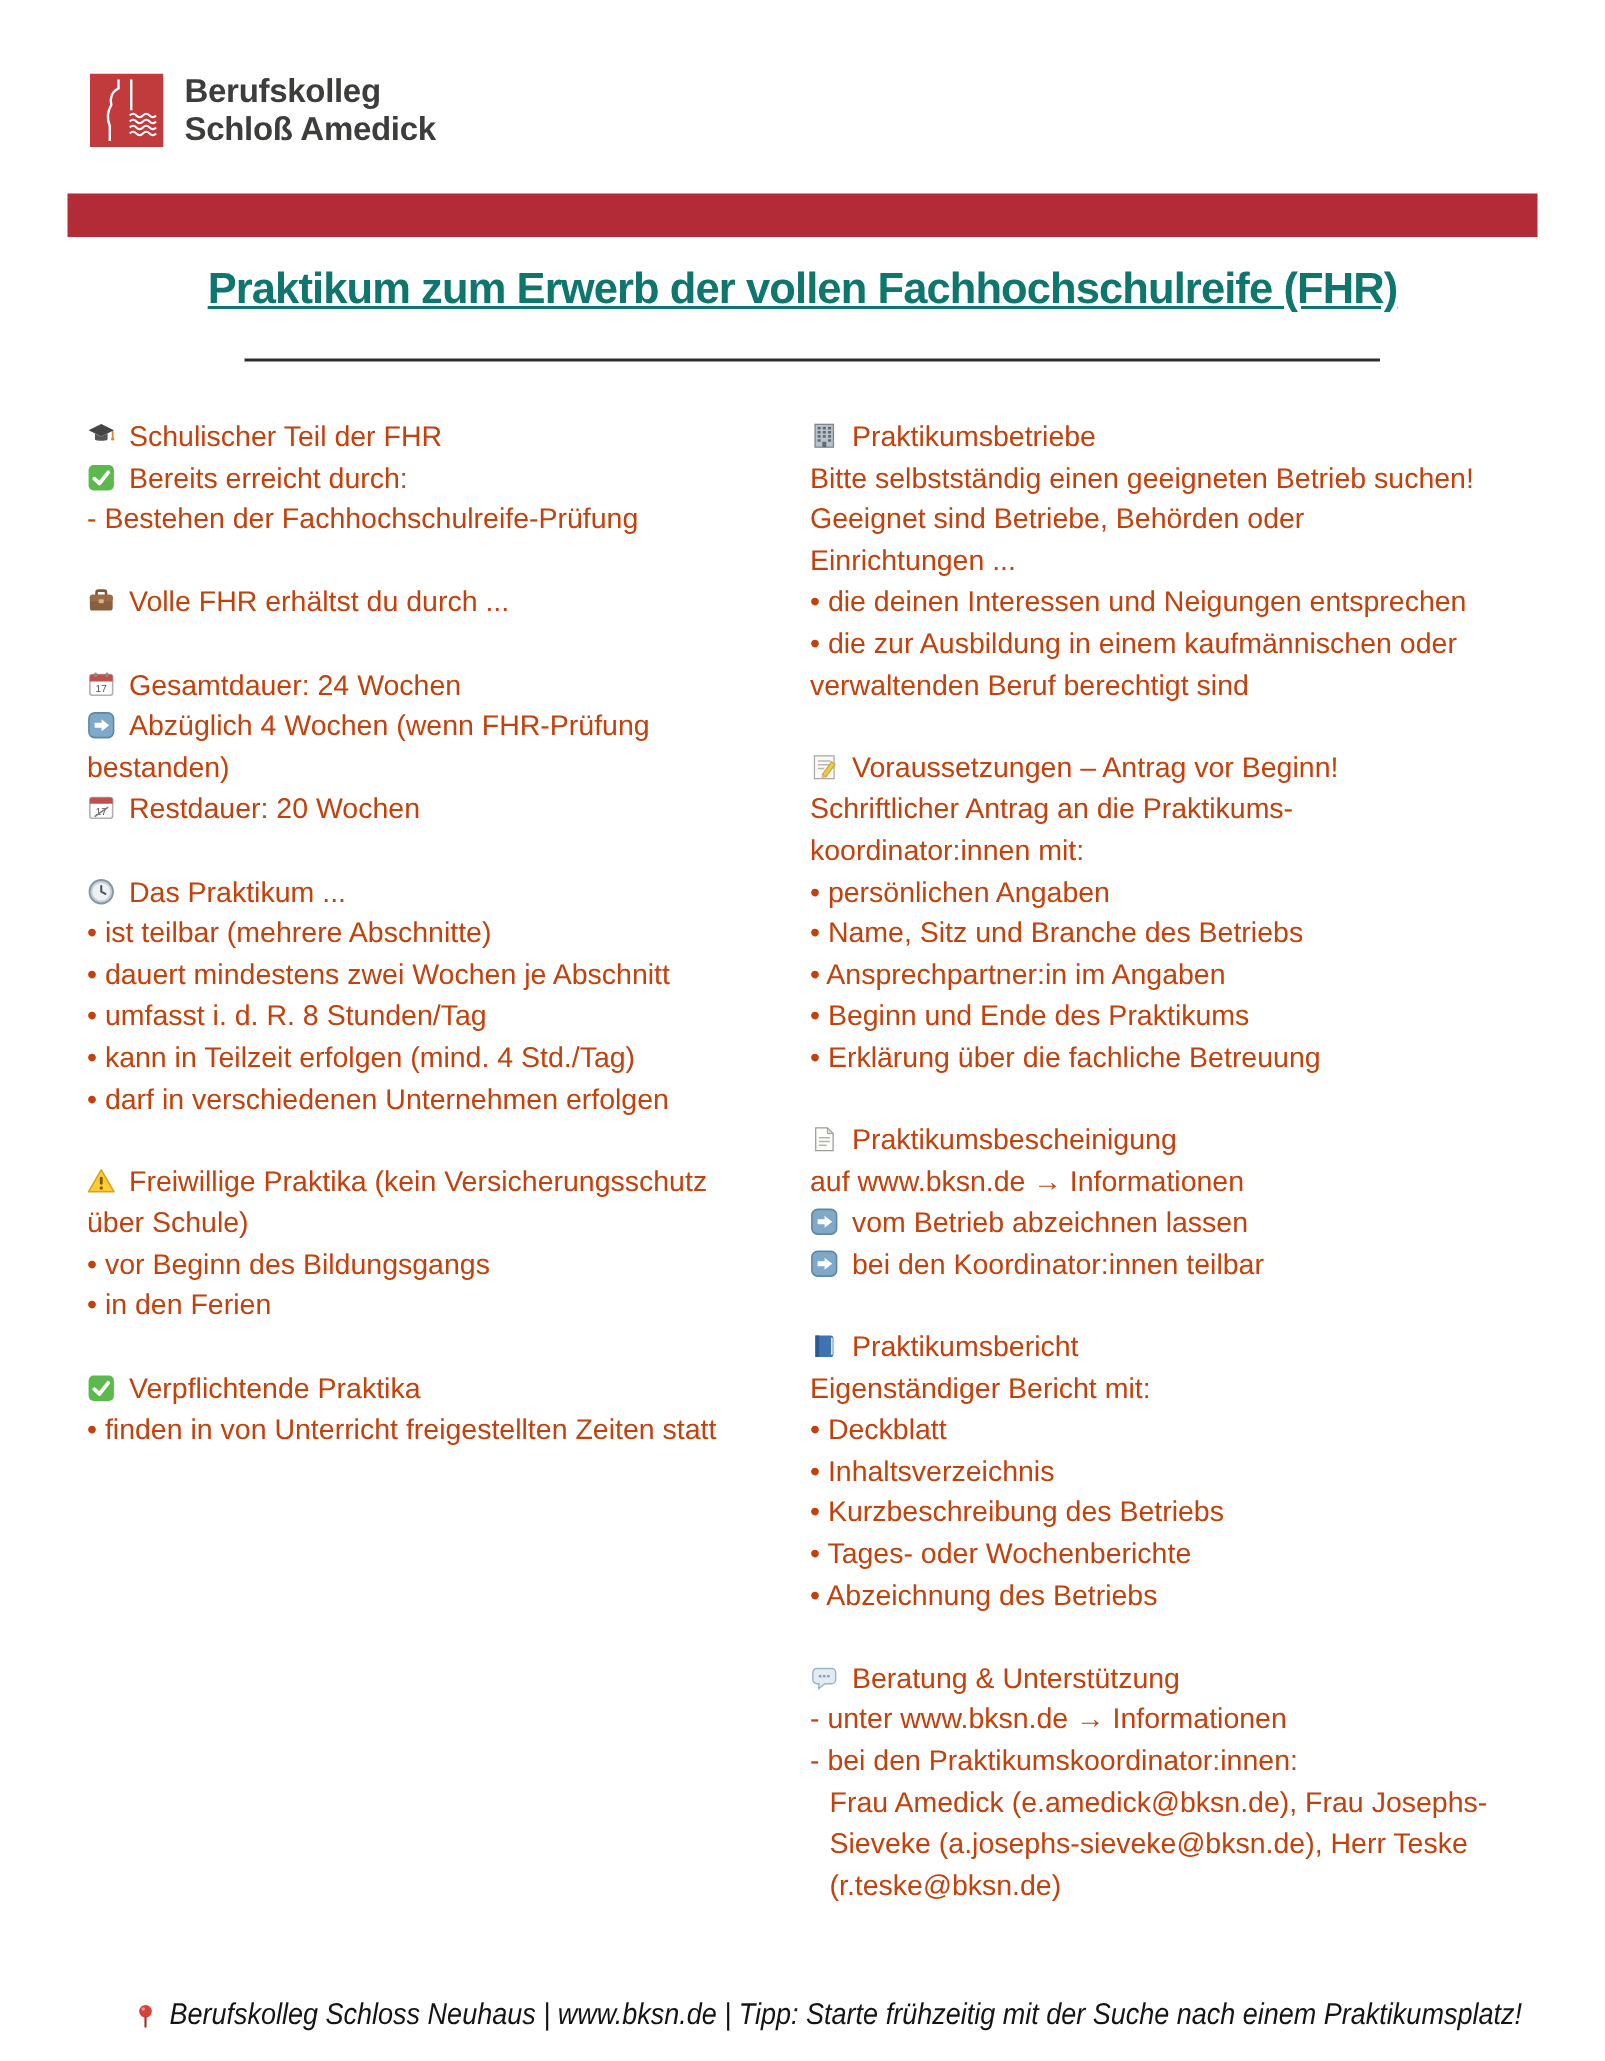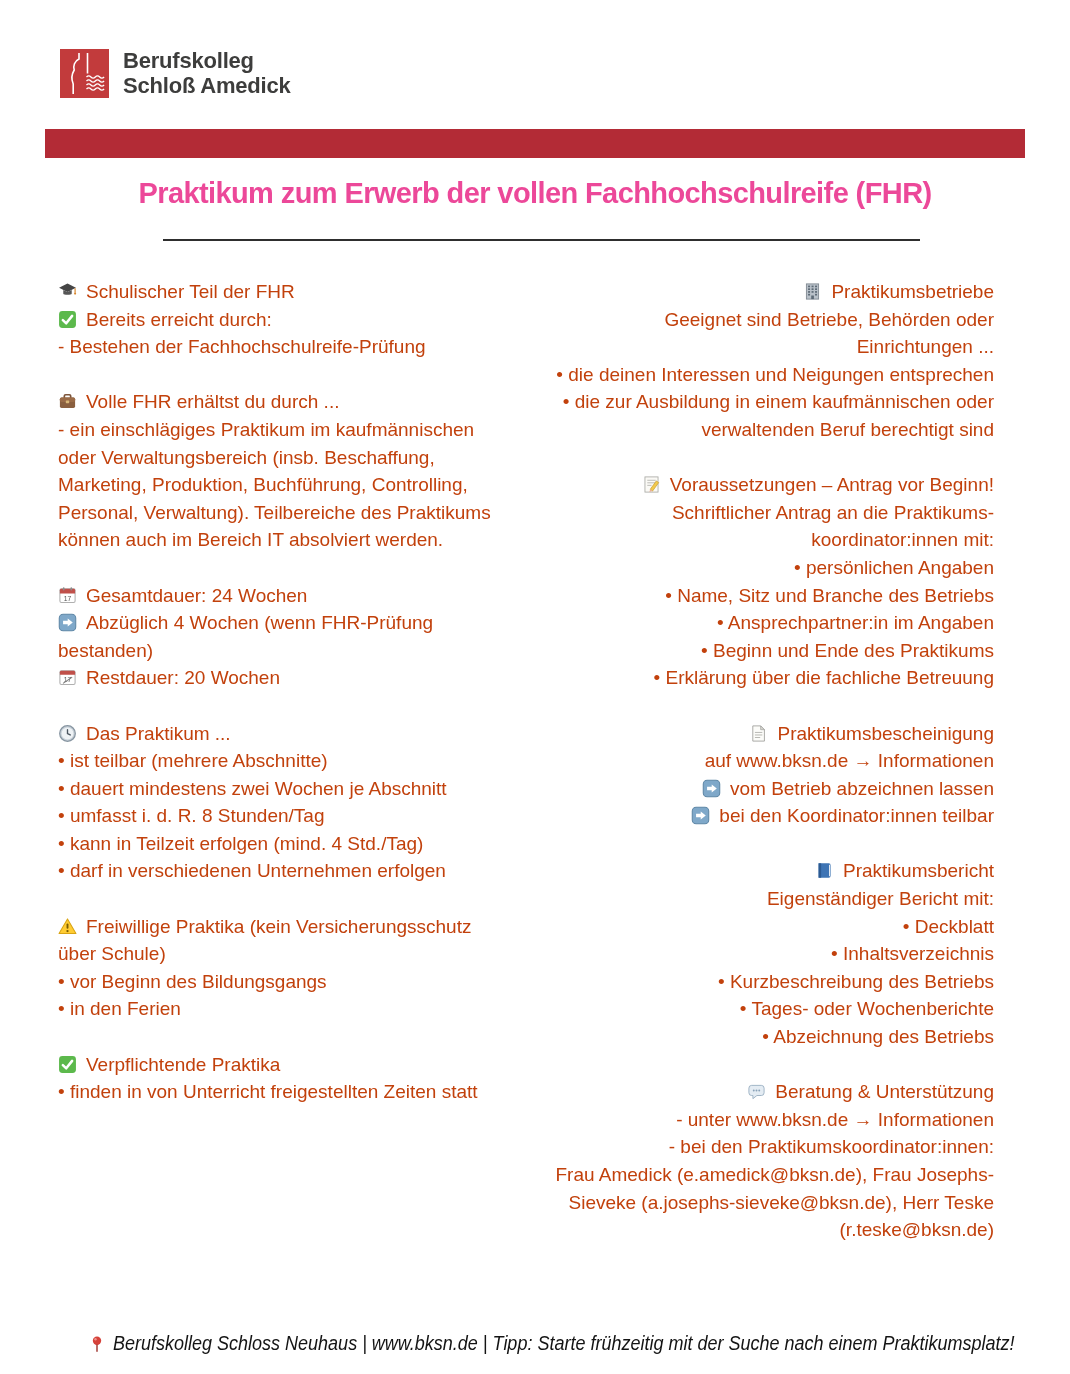--- a/index.html
+++ b/index.html
@@ -12,21 +12,21 @@
   .logo-mark{width:49px;height:49px;display:block;}
   .logo-text{font-weight:bold;color:#3d3d3c;font-size:22px;line-height:25px;letter-spacing:-0.2px;}
   .red-bar{position:absolute;left:45px;top:129px;width:980px;height:29px;background:#B32B36;}
   .page-title{
     position:absolute;left:45px;top:177px;width:980px;text-align:center;
     font-size:29px;font-weight:bold;color:#BE2B33;letter-spacing:-0.6px;
   }
   .divider{position:absolute;left:163px;top:239px;width:757px;border-top:2px solid #2e2e2e;}
   .col{position:absolute;top:278px;}
   .col-left{left:58px;width:446px;}
-  .col-right{left:492px;width:502px;text-align:right;}
+  .col-right{left:540px;width:502px;}
   .section{margin-bottom:27.6px;}
   .line{font-size:19px;line-height:27.6px;color:#c2410c;}
   .line.indent{padding-left:13px;}
   .icon{display:inline-block;width:19px;height:19px;margin-right:9px;vertical-align:-3px;}
   .icon svg{width:100%;height:100%;display:block;}
   .footer{position:absolute;left:88px;top:1332px;display:flex;align-items:center;gap:7px;white-space:nowrap;}
   .footer .ftext{
     font-style:italic;font-size:20px;color:#141414;
     transform:scaleX(0.9);transform-origin:left center;display:inline-block;
   }
@@ -46,21 +46,21 @@
     <path d="M26.5 40 q2.2 -2.4 4.4 0 t4.4 0 t4.4 0 t4.4 0" stroke="#ffffff" stroke-width="1.3" fill="none"></path>
   </svg>
   <div class="logo-text">
     <div>Berufskolleg</div>
     <div>Schloß Amedick</div>
   </div>
 </div>
 
 <div class="red-bar" style="background: rgb(179, 43, 54);"></div>
 
-<div class="page-title" style="color: #ec4899;">Praktikum zum Erwerb der vollen Fachhochschulreife (FHR)</div>
+<div class="page-title" style="color: #0f766e; text-decoration: underline;">Praktikum zum Erwerb der vollen Fachhochschulreife (FHR)</div>
 
 <div class="divider"></div>
 
 <div class="col col-left" id="col-left">
     <div class="section">
       <div class="line"><span class="icon"><svg viewBox="0 0 18 18">
             <polygon points="9,1.5 17,5.5 9,9.5 1,5.5" fill="#454545"></polygon>
             <path d="M5 7.5 V11.2 C5 12.5 13 12.5 13 11.2 V7.5 L9 9.5 Z" fill="#565656"></path>
             <path d="M16.2 6 v4.2" stroke="#d8862c" stroke-width="1.1" fill="none"></path>
             <circle cx="16.2" cy="11" r="1" fill="#d8862c"></circle>
@@ -71,21 +71,20 @@
           </svg></span><span>Bereits erreicht durch:</span></div>
       <div class="line"><span>- Bestehen der Fachhochschulreife-Prüfung</span></div>
     </div>
     <div class="section">
       <div class="line"><span class="icon"><svg viewBox="0 0 18 18">
             <rect x="6" y="2.6" width="6" height="4" rx="1.2" fill="none" stroke="#7d553a" stroke-width="1.6"></rect>
             <rect x="1.8" y="5.2" width="14.4" height="10" rx="1.6" fill="#8a5f3f"></rect>
             <rect x="1.8" y="5.2" width="14.4" height="4.2" rx="1.6" fill="#9a6b47"></rect>
             <rect x="7.4" y="8" width="3.2" height="2.6" rx="0.6" fill="#d9b778"></rect>
           </svg></span><span>Volle FHR erhältst du durch ...</span></div>
-      <div class="line"><span>- ein einschlägiges Praktikum im kaufmännischen oder Verwaltungsbereich (insb. Beschaffung, Marketing, Produktion, Buchführung, Controlling, Personal, Verwaltung). Teilbereiche des Praktikums können auch im Bereich IT absolviert werden.</span></div>
     </div>
     <div class="section">
       <div class="line"><span class="icon"><svg viewBox="0 0 18 18">
             <rect x="1.8" y="2.6" width="14.4" height="13" rx="1.4" fill="#ffffff" stroke="#b0b0b0"></rect>
             <path d="M1.8 7 h14.4 V4 a1.4 1.4 0 0 0 -1.4 -1.4 H3.2 A1.4 1.4 0 0 0 1.8 4 Z" fill="#c0504a"></path>
             <rect x="4.6" y="1.2" width="1.6" height="3" rx="0.8" fill="#8c8c8c"></rect>
             <rect x="11.8" y="1.2" width="1.6" height="3" rx="0.8" fill="#8c8c8c"></rect>
             <text x="9" y="13.8" font-size="6.4" fill="#555555" text-anchor="middle" font-family="sans-serif">17</text>
           </svg></span><span>Gesamtdauer: 24 Wochen</span></div>
       <div class="line"><span class="icon"><svg viewBox="0 0 18 18">
@@ -140,20 +139,21 @@
               <rect x="8.1" y="6" width="1.9" height="1.6"></rect>
               <rect x="11.4" y="6" width="1.9" height="1.6"></rect>
               <rect x="4.8" y="8.6" width="1.9" height="1.6"></rect>
               <rect x="8.1" y="8.6" width="1.9" height="1.6"></rect>
               <rect x="11.4" y="8.6" width="1.9" height="1.6"></rect>
               <rect x="4.8" y="11.2" width="1.9" height="1.6"></rect>
               <rect x="11.4" y="11.2" width="1.9" height="1.6"></rect>
               <rect x="7.8" y="12.8" width="2.5" height="3.4"></rect>
             </g>
           </svg></span><span>Praktikumsbetriebe</span></div>
+      <div class="line"><span>Bitte selbstständig einen geeigneten Betrieb suchen!</span></div>
       <div class="line"><span>Geeignet sind Betriebe, Behörden oder</span></div>
       <div class="line"><span>Einrichtungen ...</span></div>
       <div class="line"><span>• die deinen Interessen und Neigungen entsprechen</span></div>
       <div class="line"><span>• die zur Ausbildung in einem kaufmännischen oder verwaltenden Beruf berechtigt sind</span></div>
     </div>
     <div class="section">
       <div class="line"><span class="icon"><svg viewBox="0 0 18 18">
             <rect x="2.8" y="1.8" width="12.4" height="14.4" fill="#fbfaf6" stroke="#a9a9a4" stroke-width="0.8"></rect>
             <path d="M5 5 h8 M5 7.4 h8 M5 9.8 h4" stroke="#b9b9b4" stroke-width="0.9"></path>
             <path d="M7.8 13.6 L13.6 5.6 L15.8 7.2 L10 15.2 Z" fill="#f2c94c" stroke="#caa231" stroke-width="0.7"></path>

